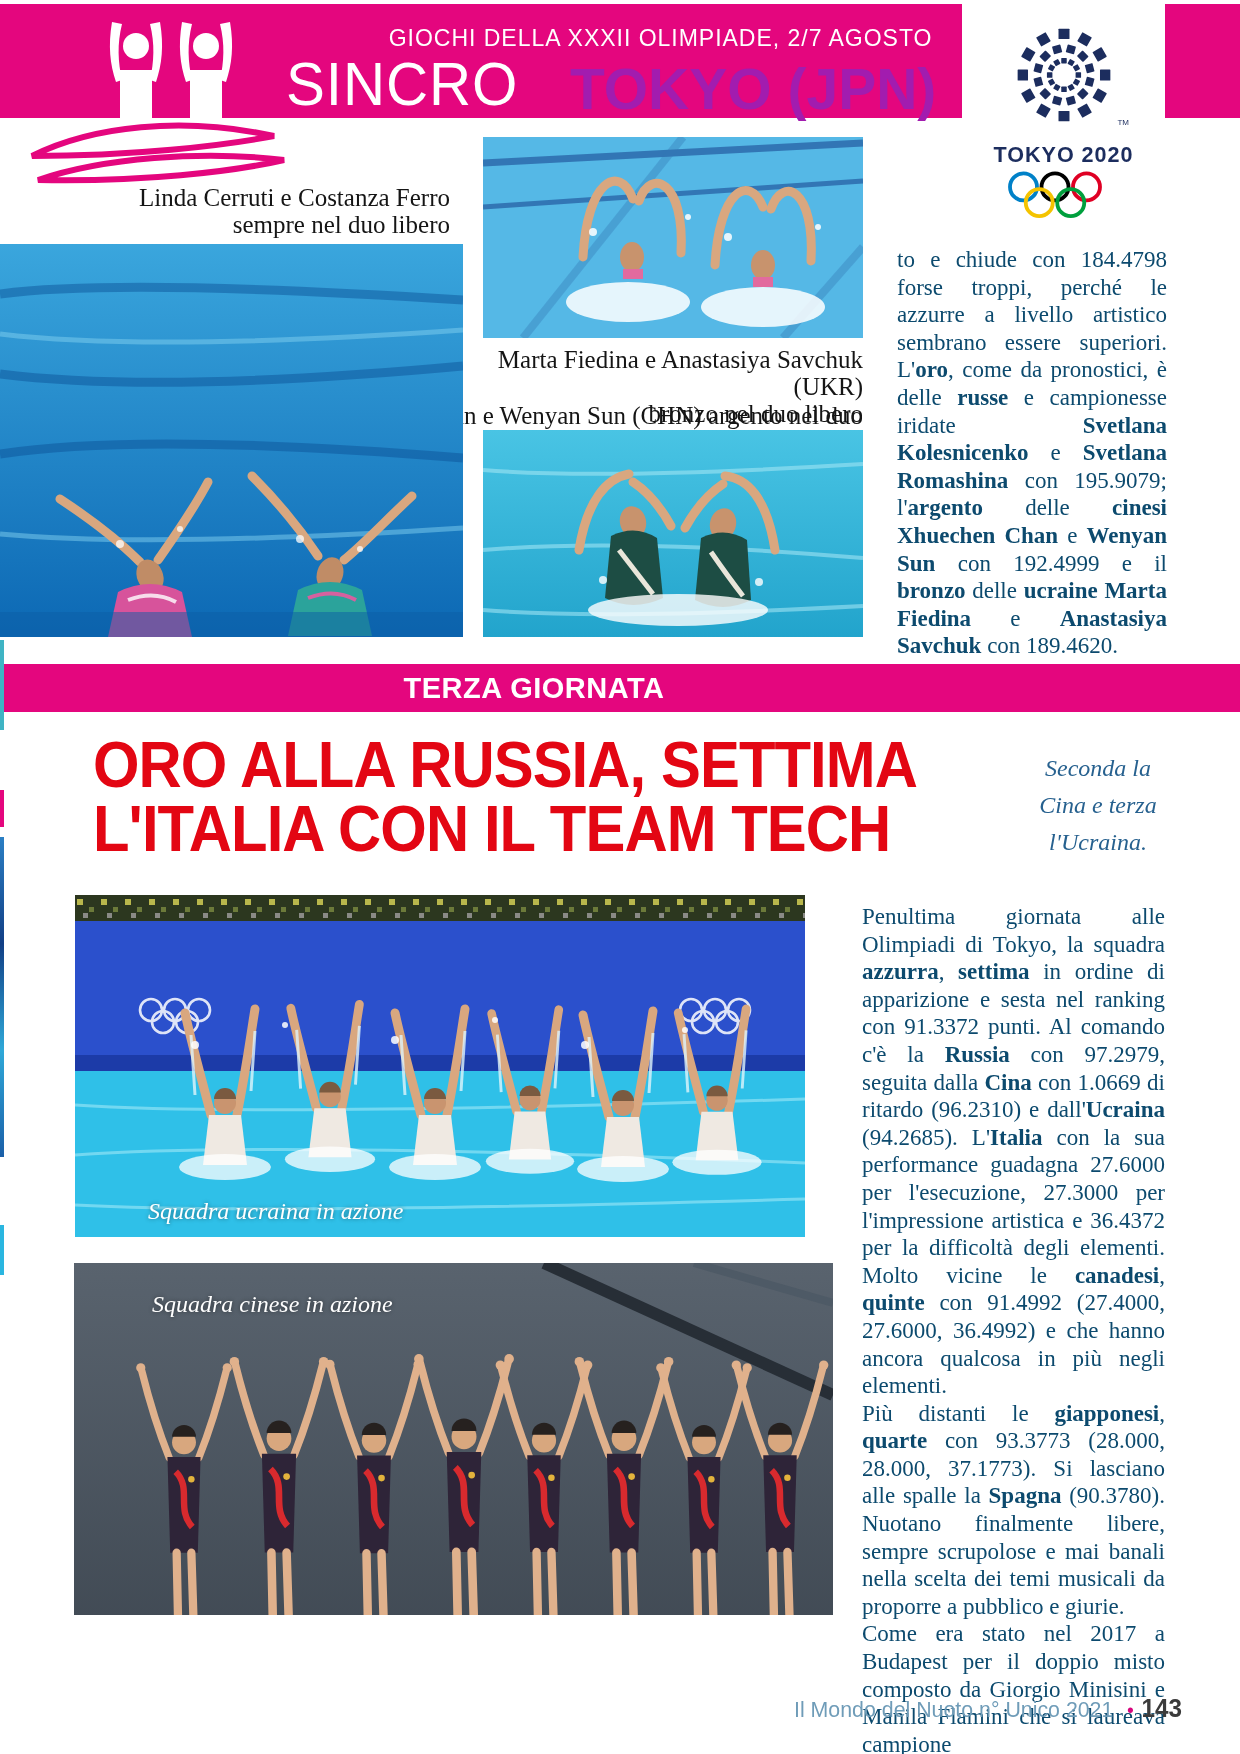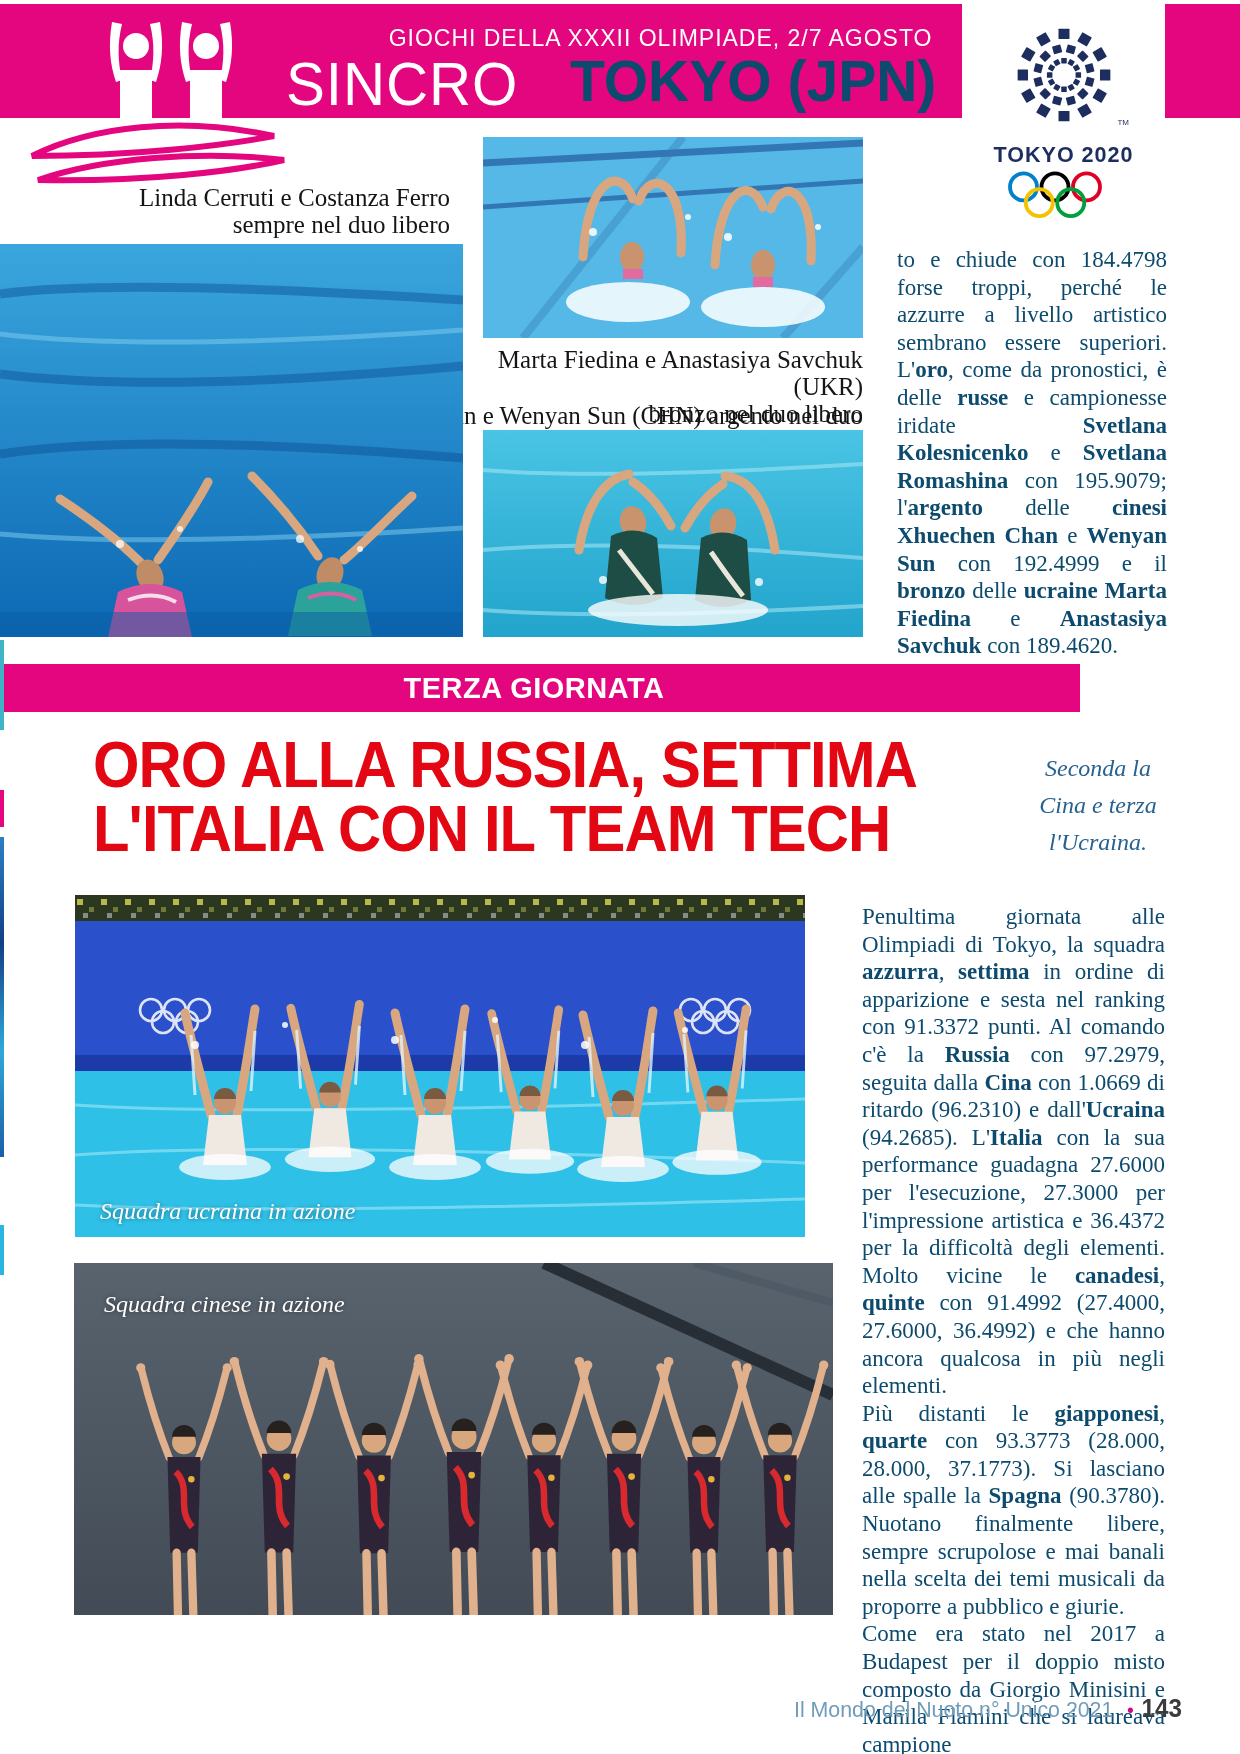--- a/index.html
+++ b/index.html
@@ -7,39 +7,39 @@
         font-family:"Liberation Serif",serif;}
   .abs{position:absolute;}
   
   .band{position:absolute;left:0;top:4px;width:1240px;height:114px;background:#E4067E;}
   .kicker{position:absolute;top:24px;right:308px;color:#fff;
           font-family:"Liberation Sans",sans-serif;font-size:24px;font-weight:400;
           letter-spacing:1px;transform:scaleX(.96);transform-origin:right;}
   .sincro{position:absolute;left:286px;top:48px;color:#fff;
           font-family:"Liberation Sans",sans-serif;font-size:62px;font-weight:400;
           letter-spacing:1px;transform:scaleX(.94);transform-origin:left;}
-  .tokyojpn{position:absolute;left:570px;top:48px;color:#0c4a6e;
+  .tokyojpn{position:absolute;left:570px;top:56px;color:#a21caf;
           font-family:"Liberation Sans",sans-serif;font-size:57px;font-weight:700;
           letter-spacing:0;}
   .emblembox{position:absolute;left:962px;top:0;width:203px;height:240px;background:#fff;text-align:center;}
   .emblem-title{font-family:"Liberation Sans",sans-serif;font-weight:700;font-size:22px;
           color:#1C2D5E;letter-spacing:1px;margin-top:2px;transform:scaleX(.98);}
   .tm{position:absolute;right:36px;top:118px;font-size:8px;color:#1C2D5E;font-family:"Liberation Sans",sans-serif;}
   
   .cap{position:absolute;font-size:25px;color:#151515;line-height:27px;text-align:right;}
-  .photocap{position:absolute;font-style:italic;font-size:24px;color:#fff;text-shadow:0 0 4px rgba(0,0,0,.45);}
+  .photocap{position:absolute;font-style:italic;font-size:24px;color:#fff;text-shadow:0 0 4px rgba(0,0,0,.45);margin-left:48px;}
   
   .photo{position:absolute;overflow:hidden;}
   
   .coltext{position:absolute;font-size:23px;line-height:27.6px;color:#0c4a6e;
            text-align:justify;text-justify:inter-word;}
   .coltext p{margin:0;}
   b{font-weight:bold;}
   
-  .terza{position:absolute;left:0;top:664px;width:1080px;height:48px;background:#E4067E;}
+  .terza{position:absolute;left:0;top:664px;width:1240px;height:48px;background:#E4067E;}
   .terza-inner{position:absolute;left:0;top:0;width:1068px;height:48px;line-height:48px;
            text-align:center;color:#fff;font-family:"Liberation Sans",sans-serif;
            font-weight:700;font-size:29px;letter-spacing:.5px;}
   .headline{position:absolute;left:55px;top:733px;width:950px;text-align:left;
            color:#E30613;font-family:"Liberation Sans",sans-serif;font-weight:700;}
   .headline div{font-size:65px;line-height:64px;letter-spacing:-1px;transform:scaleX(.92);white-space:nowrap;}
   .standfirst{position:absolute;left:1008px;top:750px;width:180px;text-align:center;
            color:#27618F;font-style:italic;font-size:24px;line-height:37px;}
   
   .footer{position:absolute;top:1694px;right:58px;font-family:"Liberation Sans",sans-serif;

